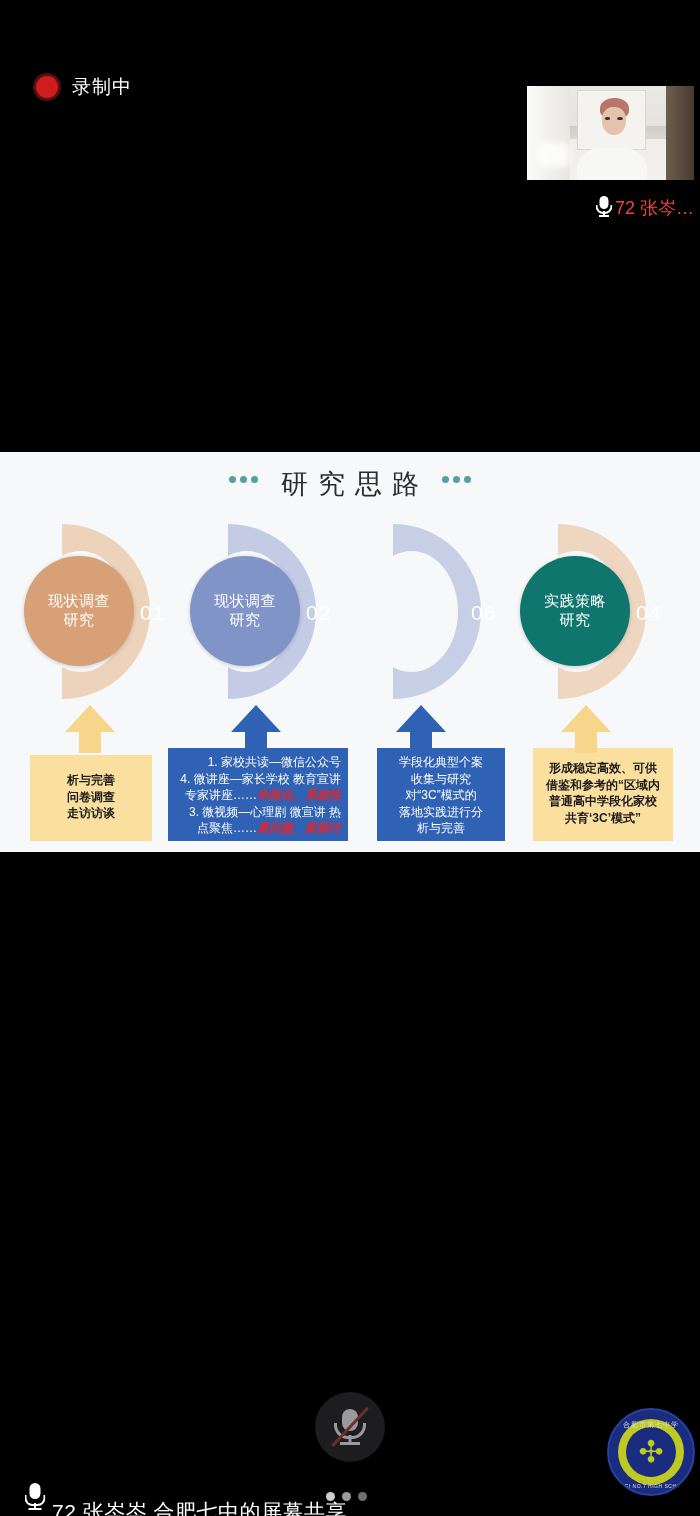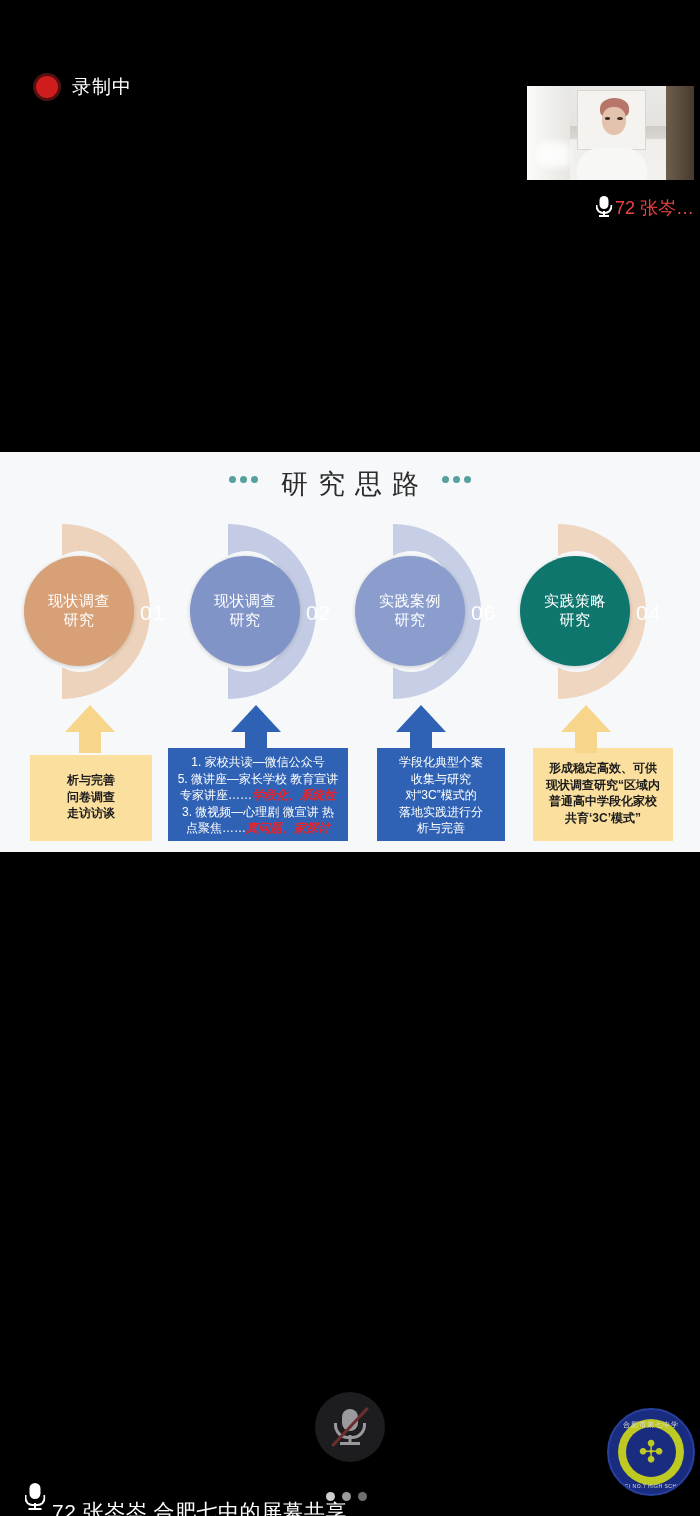--- a/index.html
+++ b/index.html
@@ -275,21 +275,21 @@
   }
   .tb-yellow {
     background: #fbdf9e;
     color: #1b1b1b;
     text-align: center;
     font-weight: bold;
   }
   .tb-blue {
     background: #2f62b4;
     color: #ffffff;
-    text-align: center;
+    text-align: right;
   }
   .tb-blue-c {
     background: #2f62b4;
     color: #ffffff;
     text-align: center;
   }
   .hl-red {
     color: #e8242a;
     font-weight: bold;
     font-style: italic;
@@ -496,23 +496,20 @@
     <div class="circle-unit" style="left:178px">
       <div class="arc-ring" style="background:#c3cce4"></div>
       <div class="disc" style="background:#8094c8">
         <span class="disc-text">现状调查研究</span>
       </div>
       <div class="num">02</div>
     </div>
 
     <div class="circle-unit" style="left:343px">
       <div class="arc-ring" style="background:#c6cfe6"></div>
-      <div class="disc" style="background:#8a9dcd">
-        <span class="disc-text">实践案例研究</span>
-      </div>
       <div class="num">06</div>
     </div>
 
     <div class="circle-unit" style="left:508px">
       <div class="arc-ring" style="background:#eed6c0"></div>
       <div class="disc" style="background:#0f766e">
         <span class="disc-text">实践策略研究</span>
       </div>
       <div class="num">04</div>
     </div>
@@ -538,42 +535,42 @@
   <div class="text-box tb-yellow" style="left:30px; top:303px; width:122px; height:86px;">
     <div style="padding-top:11px;">
       <div>析与完善</div>
       <div>问卷调查</div>
       <div>走访访谈</div>
     </div>
   </div>
 
   <div class="text-box tb-blue" style="left:168px; top:296px; width:180px; height:93px;">
     <div>1. 家校共读—微信公众号</div>
-    <div>5. 微讲座—家长学校 教育宣讲</div>
+    <div>4. 微讲座—家长学校 教育宣讲</div>
     <div>
       <span>专家讲座……</span><span class="hl-red">学段化、系统性</span>
     </div>
     <div>3. 微视频—心理剧 微宣讲 热</div>
     <div>
       <span>点聚焦……</span><span class="hl-red">真问题、家探讨</span>
     </div>
   </div>
 
   <div class="text-box tb-blue-c" style="left:377px; top:296px; width:128px; height:93px;">
     <div>学段化典型个案</div>
     <div>收集与研究</div>
     <div>对“3C”模式的</div>
     <div>落地实践进行分</div>
     <div>析与完善</div>
   </div>
 
   <div class="text-box tb-yellow" style="left:533px; top:296px; width:140px; height:93px;">
     <div style="padding-top:6px;">
       <div>形成稳定高效、可供</div>
-      <div>现状调查研究“区域内</div>
+      <div>借鉴和参考的“区域内</div>
       <div>普通高中学段化家校</div>
       <div>共育‘3C’模式”</div>
     </div>
   </div>
 </div>
 
 <div id="bottom-stage"></div>
 
 <div id="mute-button">
   <span class="mic-big">

